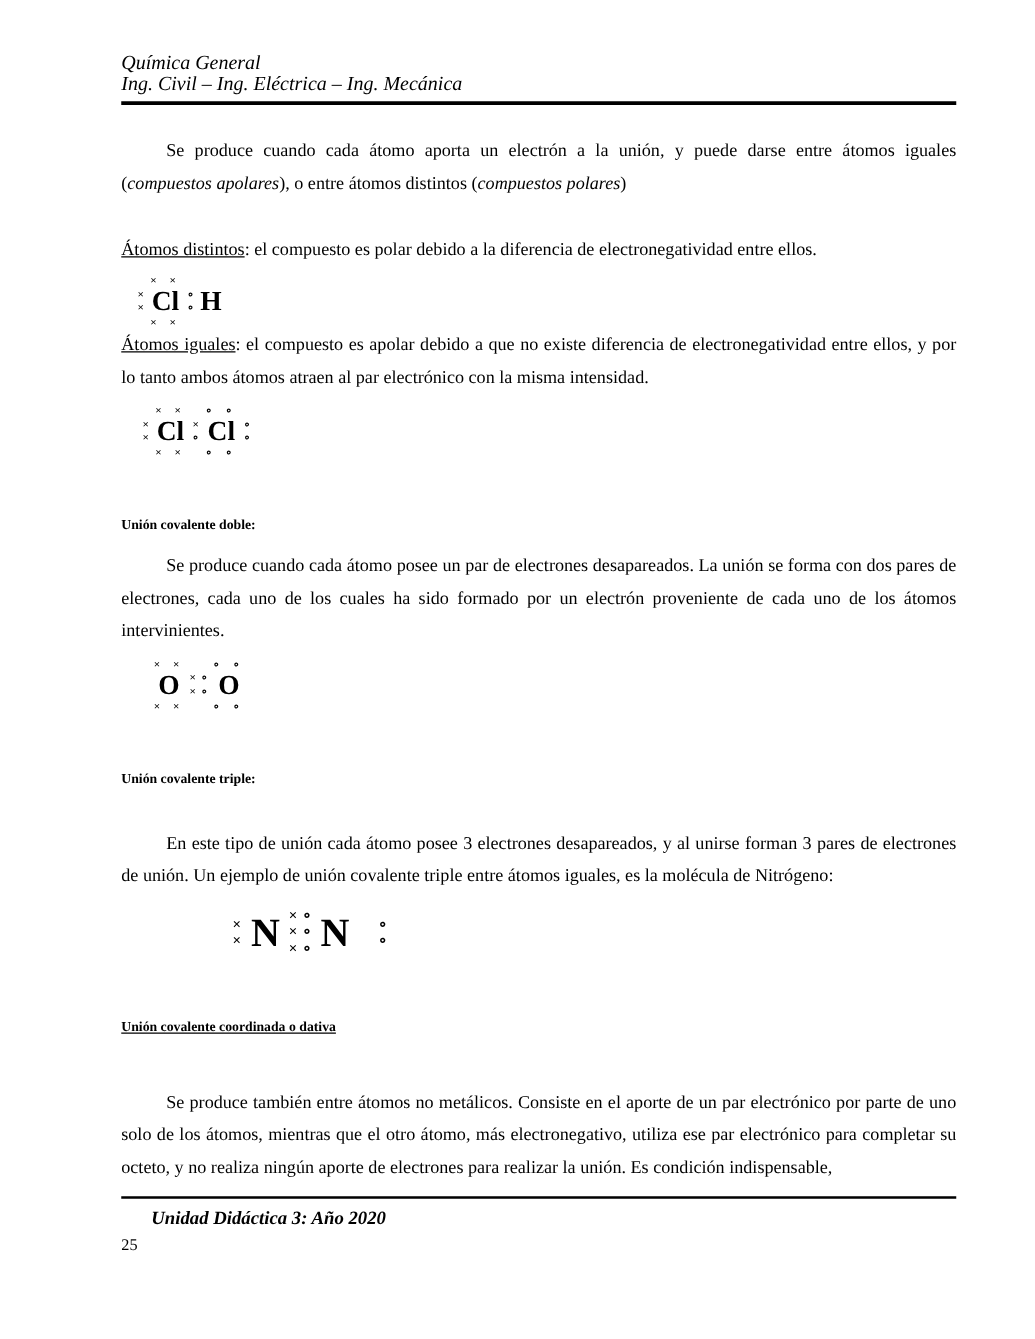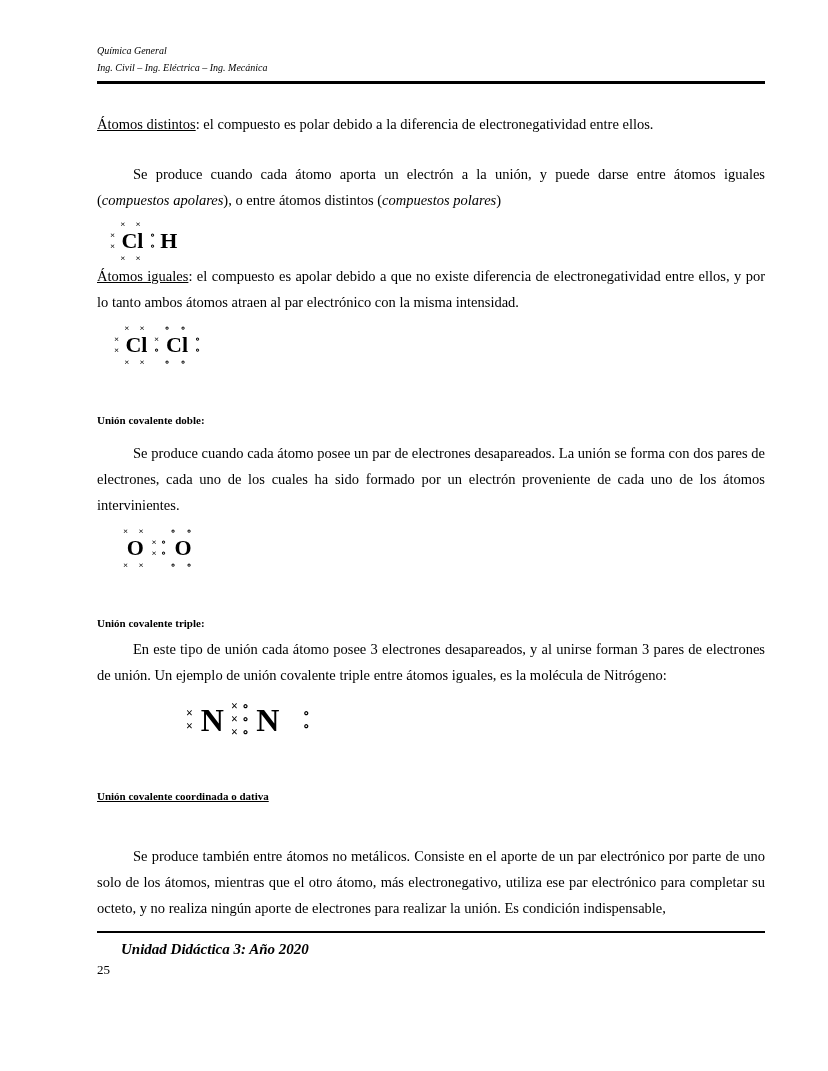--- a/index.html
+++ b/index.html
@@ -8,35 +8,35 @@
     position: relative;
     width: 828px;
     height: 1071px;
     background: #ffffff;
     color: #000000;
     font-family: "Liberation Serif", "DejaVu Serif", serif;
     overflow: hidden;
   }
   .content { padding: 42px 63px 0 97px; }
 
-  .hdr-line { font-style: italic; font-size: 10px; line-height: 17px; }
+  .hdr-line { font-style: italic; font-size: 16px; line-height: 17px; }
   .hdr-rule { border-top: 3px solid #000; margin-top: 5px; }
 
   .body { font-size: 14.5px; line-height: 26px; text-align: justify; }
   .indent { text-indent: 36px; }
   .heading { font-size: 11px; line-height: 26px; font-weight: bold; }
   .u { text-decoration: underline; }
 
   .m-intro    { margin-top: 24px; }
   .m-distintos{ margin-top: 27px; }
   .m-iguales  { margin-top: 0; }
   .m-doble-h  { margin-top: 40px; }
   .m-doble-p  { margin-top: 7px; }
   .m-triple-h { margin-top: 40px; }
-  .m-triple-p { }
+  .m-triple-p { margin-top: 26px; }
   .m-dativa-h { margin-top: 44px; font-family: Liberation Serif, serif; }
   .m-dativa-p { margin-top: 34px; }
 
   
   .lewis { display: flex; align-items: center; font-family: "Liberation Serif", serif; }
   .lewis .atom { display: flex; flex-direction: column; align-items: center; margin: 0 2px; }
   .lewis .sym  { font-size: 22px; line-height: 24px; font-weight: bold; }
   .lewis .dots {
     font-size: 9px; line-height: 10px; height: 10px;
     letter-spacing: 4px; white-space: pre; font-weight: bold;
@@ -66,23 +66,23 @@
 </head>
 <body>
 
 <div class="page">
   <div class="content">
 
     <div class="hdr-line">Química General</div>
     <div class="hdr-line">Ing. Civil – Ing. Eléctrica – Ing. Mecánica</div>
     <div class="hdr-rule"></div>
 
+    <p class="body indent m-intro"><span>Se produce cuando cada átomo aporta un electrón a la unión, y puede darse entre átomos iguales (</span><i>compuestos apolares</i><span>), o entre átomos distintos (</span><i>compuestos polares</i><span>)</span></p>
+
     <p class="body m-distintos"><span class="u">Átomos distintos</span><span>: el compuesto es polar debido a la diferencia de electronegatividad entre ellos.</span></p>
-
-    <p class="body indent m-intro"><span>Se produce cuando cada átomo aporta un electrón a la unión, y puede darse entre átomos iguales (</span><i>compuestos apolares</i><span>), o entre átomos distintos (</span><i>compuestos polares</i><span>)</span></p>
 
     <div class="lewis lewis-hcl">
       <span class="dotcol">×
 ×</span>
       <span class="atom">
         <span class="dots">× ×</span>
         <span class="sym">Cl</span>
         <span class="dots">× ×</span>
       </span>
       <span class="dotcol">∘

